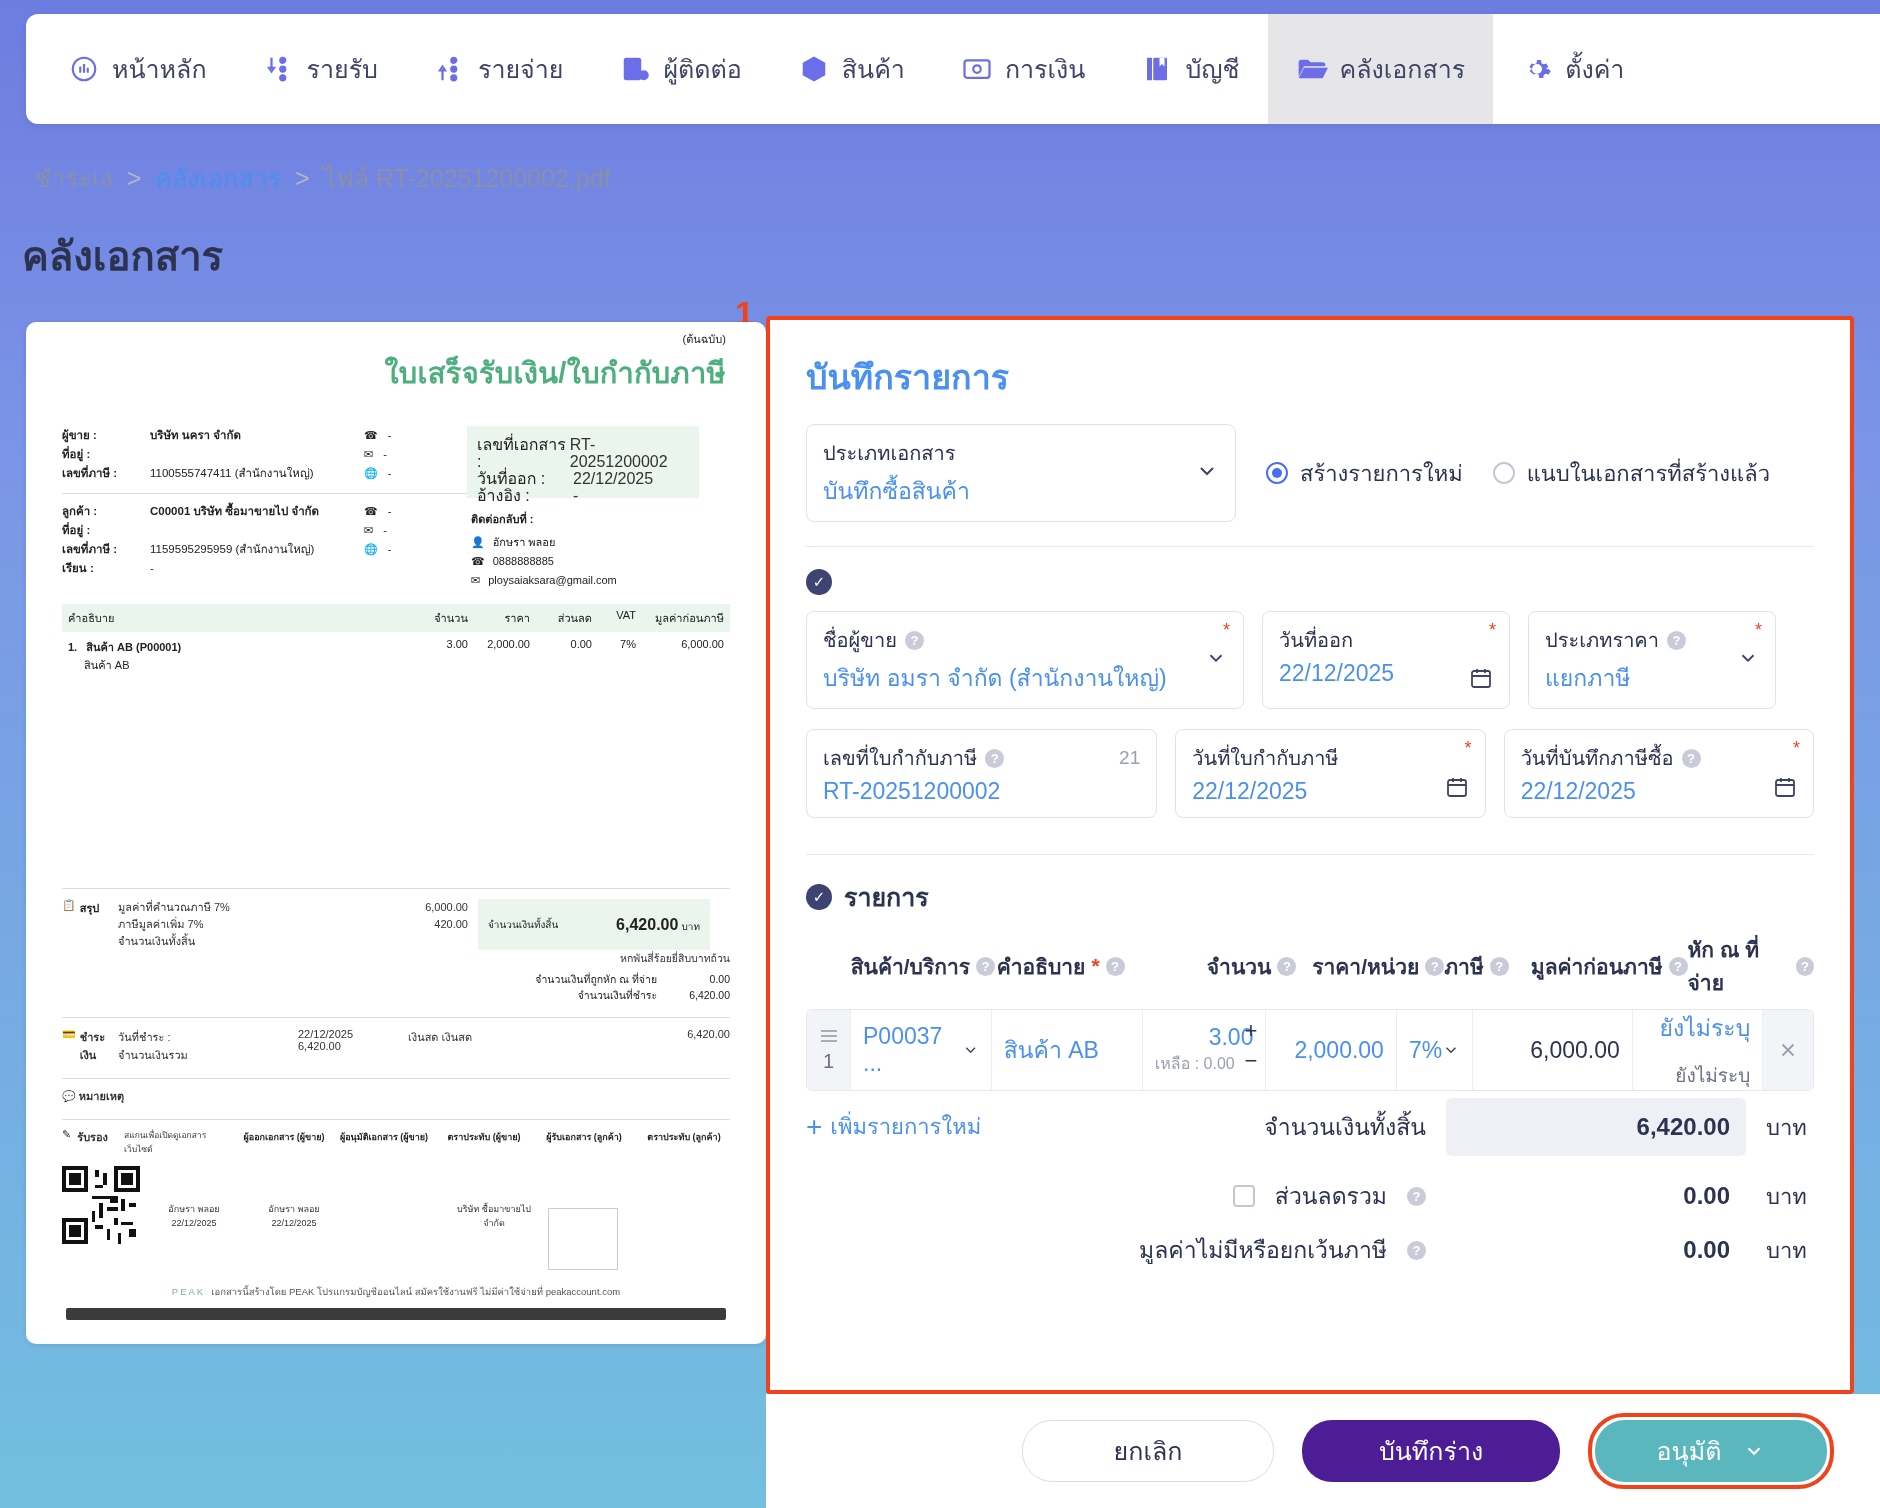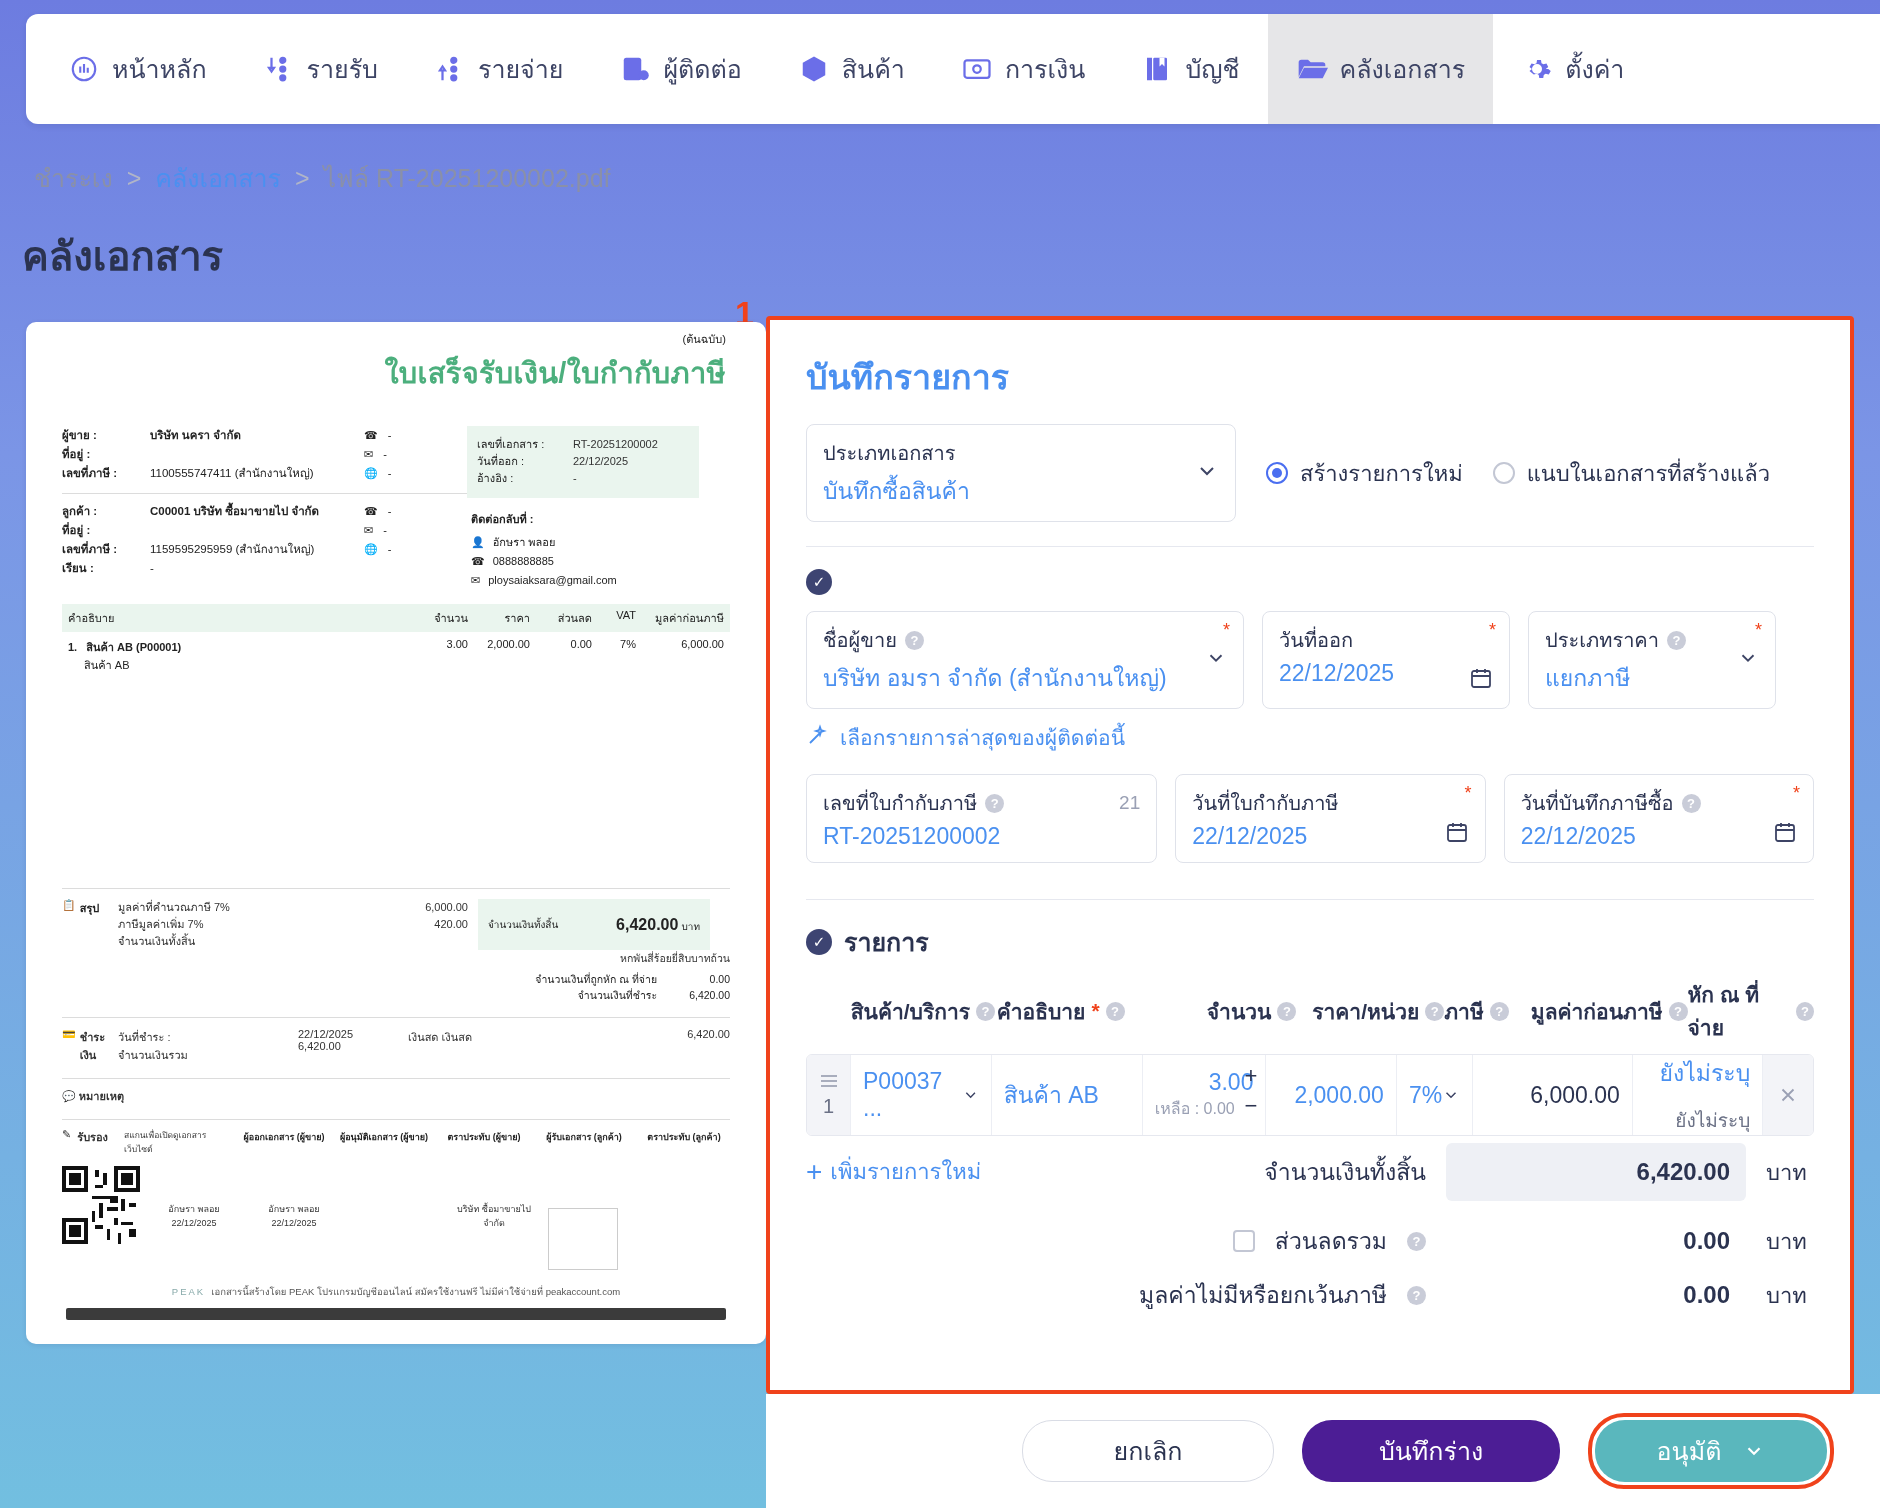--- a/index.html
+++ b/index.html
@@ -39,21 +39,21 @@
   .doc-orig { text-align:right; font-size:11px; color:#222; padding-right:4px; }
   .doc-title { text-align:right; font-size:29px; color:#4caf7d; font-weight:700; margin-top:2px; padding-right:4px; letter-spacing:.3px;}
   .doc-head { display:flex; margin-top:30px; }
   .doc-left { width:405px; }
   .doc-row { display:flex; font-size:11.5px; line-height:19px; }
   .doc-row .k { width:88px; color:#222; font-weight:700; }
   .doc-row .v { color:#222; }
   .doc-contacts { margin-left:12px; font-size:11px; line-height:19px; color:#222; }
   .doc-contacts div { display:flex; gap:10px; align-items:center; }
   .doc-right { width:232px; background:#eaf5ee; padding:10px 10px; height:72px; }
-  .doc-right .rr { display:flex; font-size:11px; line-height:17px; }
+  .doc-right .rr { display:flex; font-size:16px; line-height:17px; }
   .doc-right .rr .k { width:96px; color:#222; }
   .doc-sep { border-top:1px solid #dcdcdc; margin:10px 0 8px; }
   .doc-sub { font-size:11px; font-weight:700; color:#222; margin-bottom:5px; }
   .doc-sub2 { font-size:11px; color:#222; line-height:19px; }
   .items-head { display:flex; background:#eaf5ee; font-size:11px; color:#222; padding:5px 6px; margin-top:14px;}
   .items-head .c1 { flex:1; }
   .items-head .c { width:62px; text-align:right; }
   .item-row { display:flex; font-size:11px; color:#222; padding:6px; }
   .item-row .c1 { flex:1; }
   .item-row .c { width:62px; text-align:right; }
@@ -558,28 +558,20 @@
               <span class="qmark">?</span>
             </div>
           <div class="f-val">แยกภาษี</div>
           <span class="req">*</span>
           <span class="caret"><svg width="22" height="22" viewBox="0 0 24 24" fill="none" stroke="#3d4465" stroke-width="2">
                 <path d="M6 9l6 6 6-6"></path>
               </svg></span>
         </div>
       </div>
 
-      <div class="linklast">
-        <span>
-          <svg width="24" height="24" viewBox="0 0 24 24" fill="none" stroke="#4a90f0" stroke-width="1.8">
-              <path d="M4 20L16 8M14 4l1 3 3 1-3 1-1 3-1-3-3-1 3-1z"></path>
-            </svg>
-        </span>
-        <span>เลือกรายการล่าสุดของผู้ติดต่อนี้</span>
-      </div>
 
       <div class="grid3" style="margin-top:20px;">
         <div class="field" style="width:360px;">
           <div class="f-lbl" style="justify-content:space-between;">
             <span style="display:flex;align-items:center;gap:8px;">
               <span>เลขที่ใบกำกับภาษี</span>
               <span class="qmark">?</span>
             </span>
             <span style="color:#9aa0b4;font-size:19px;">21</span>
           </div>

